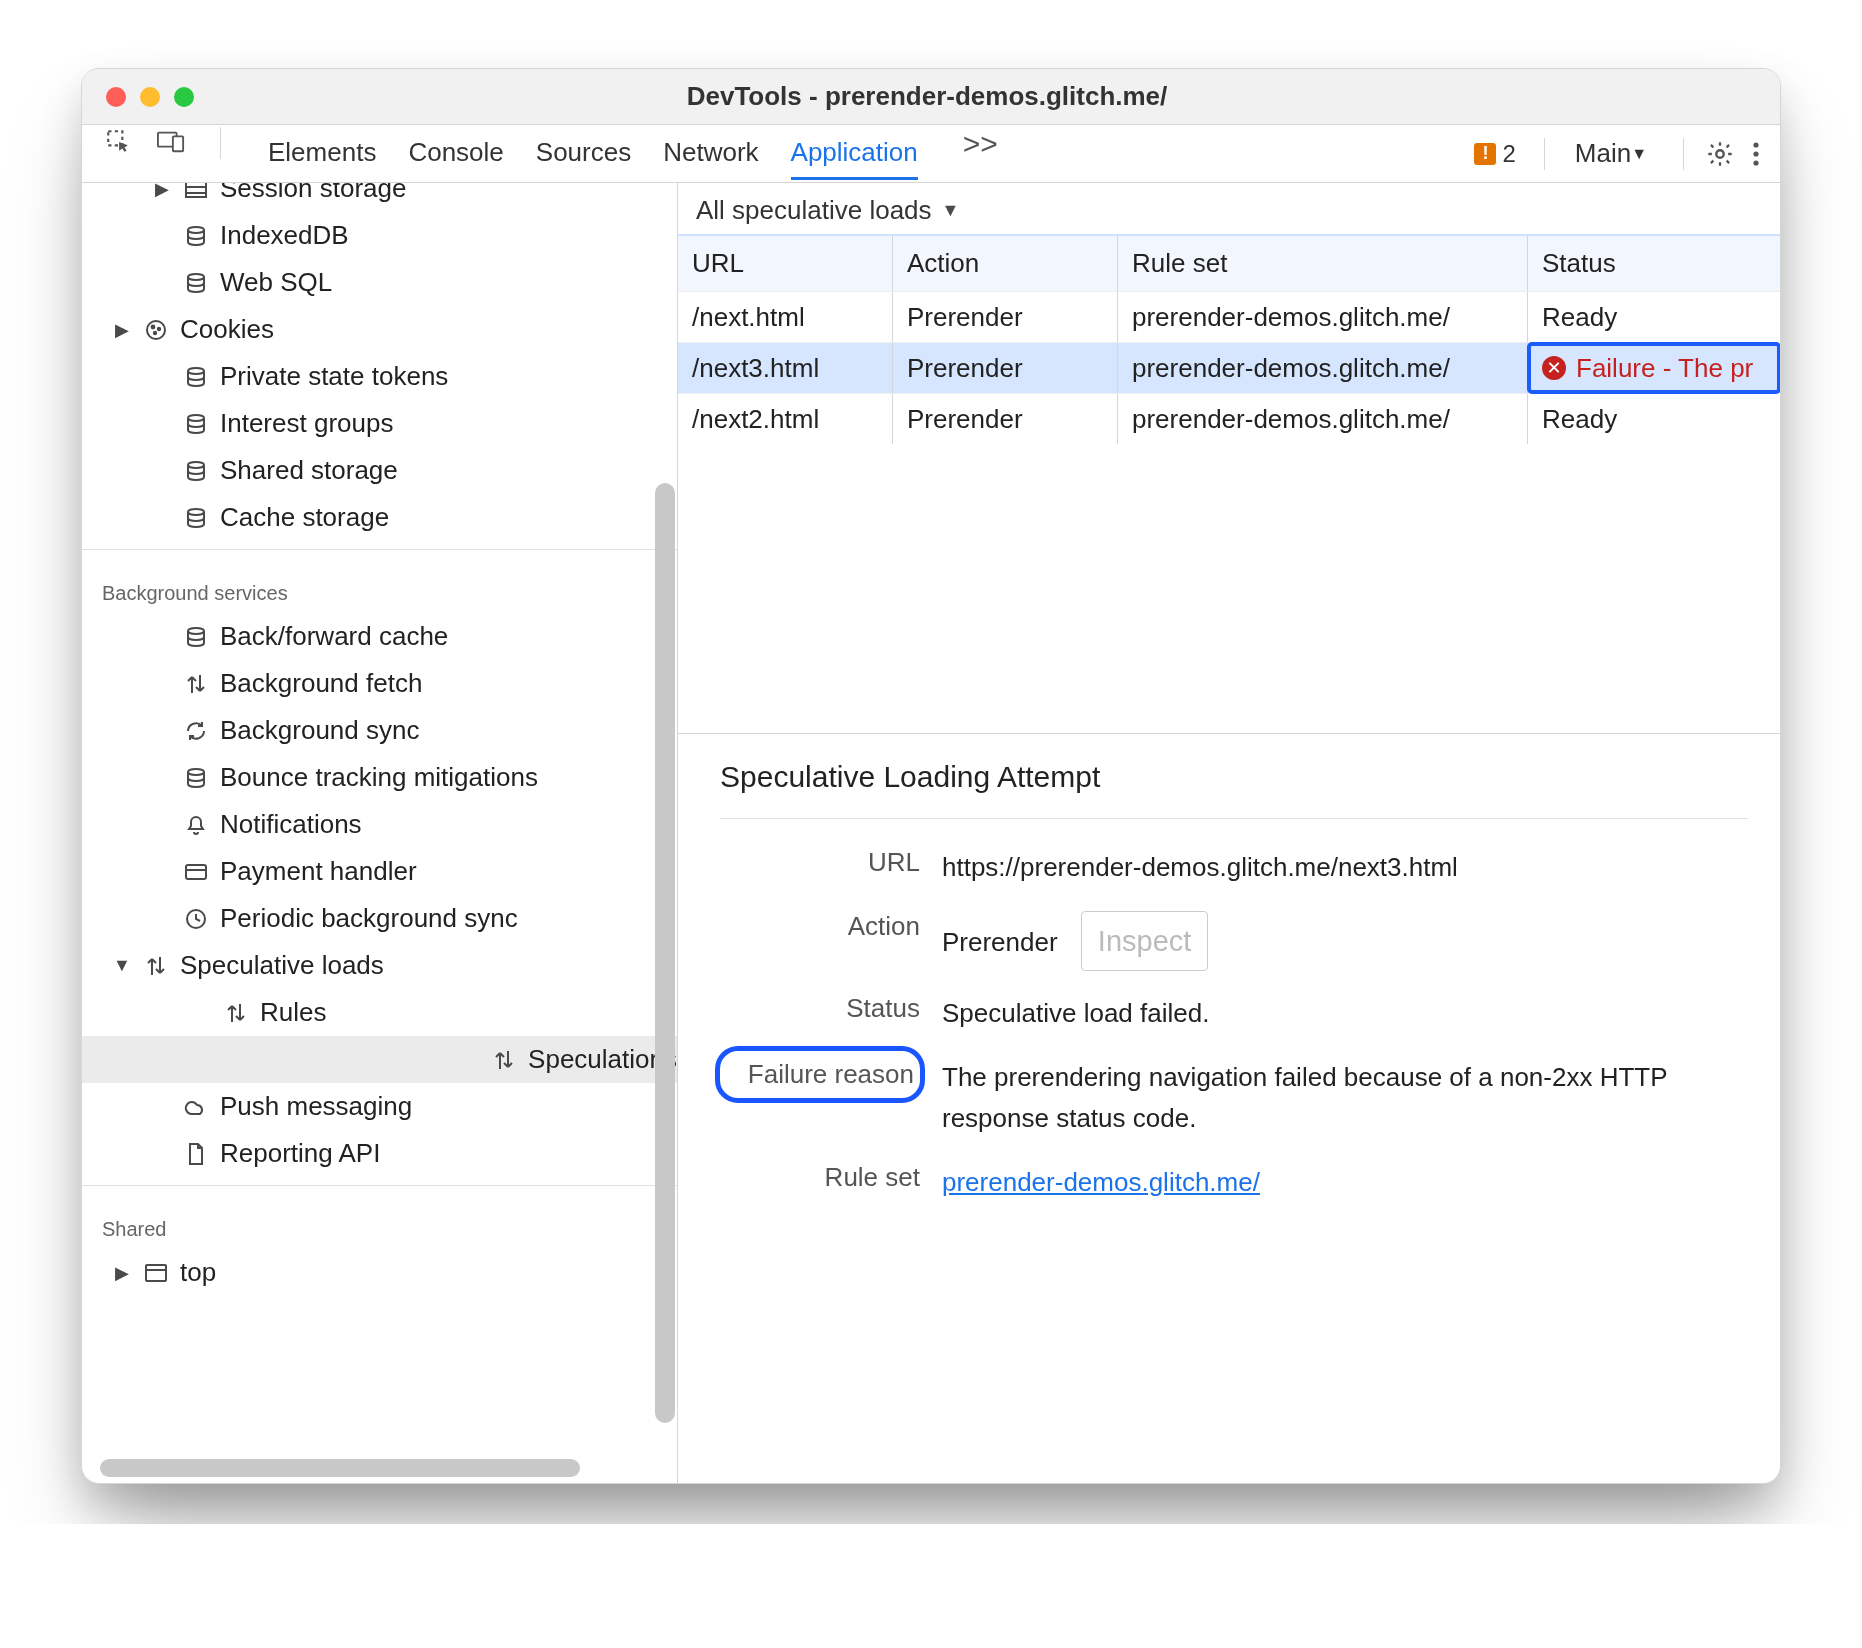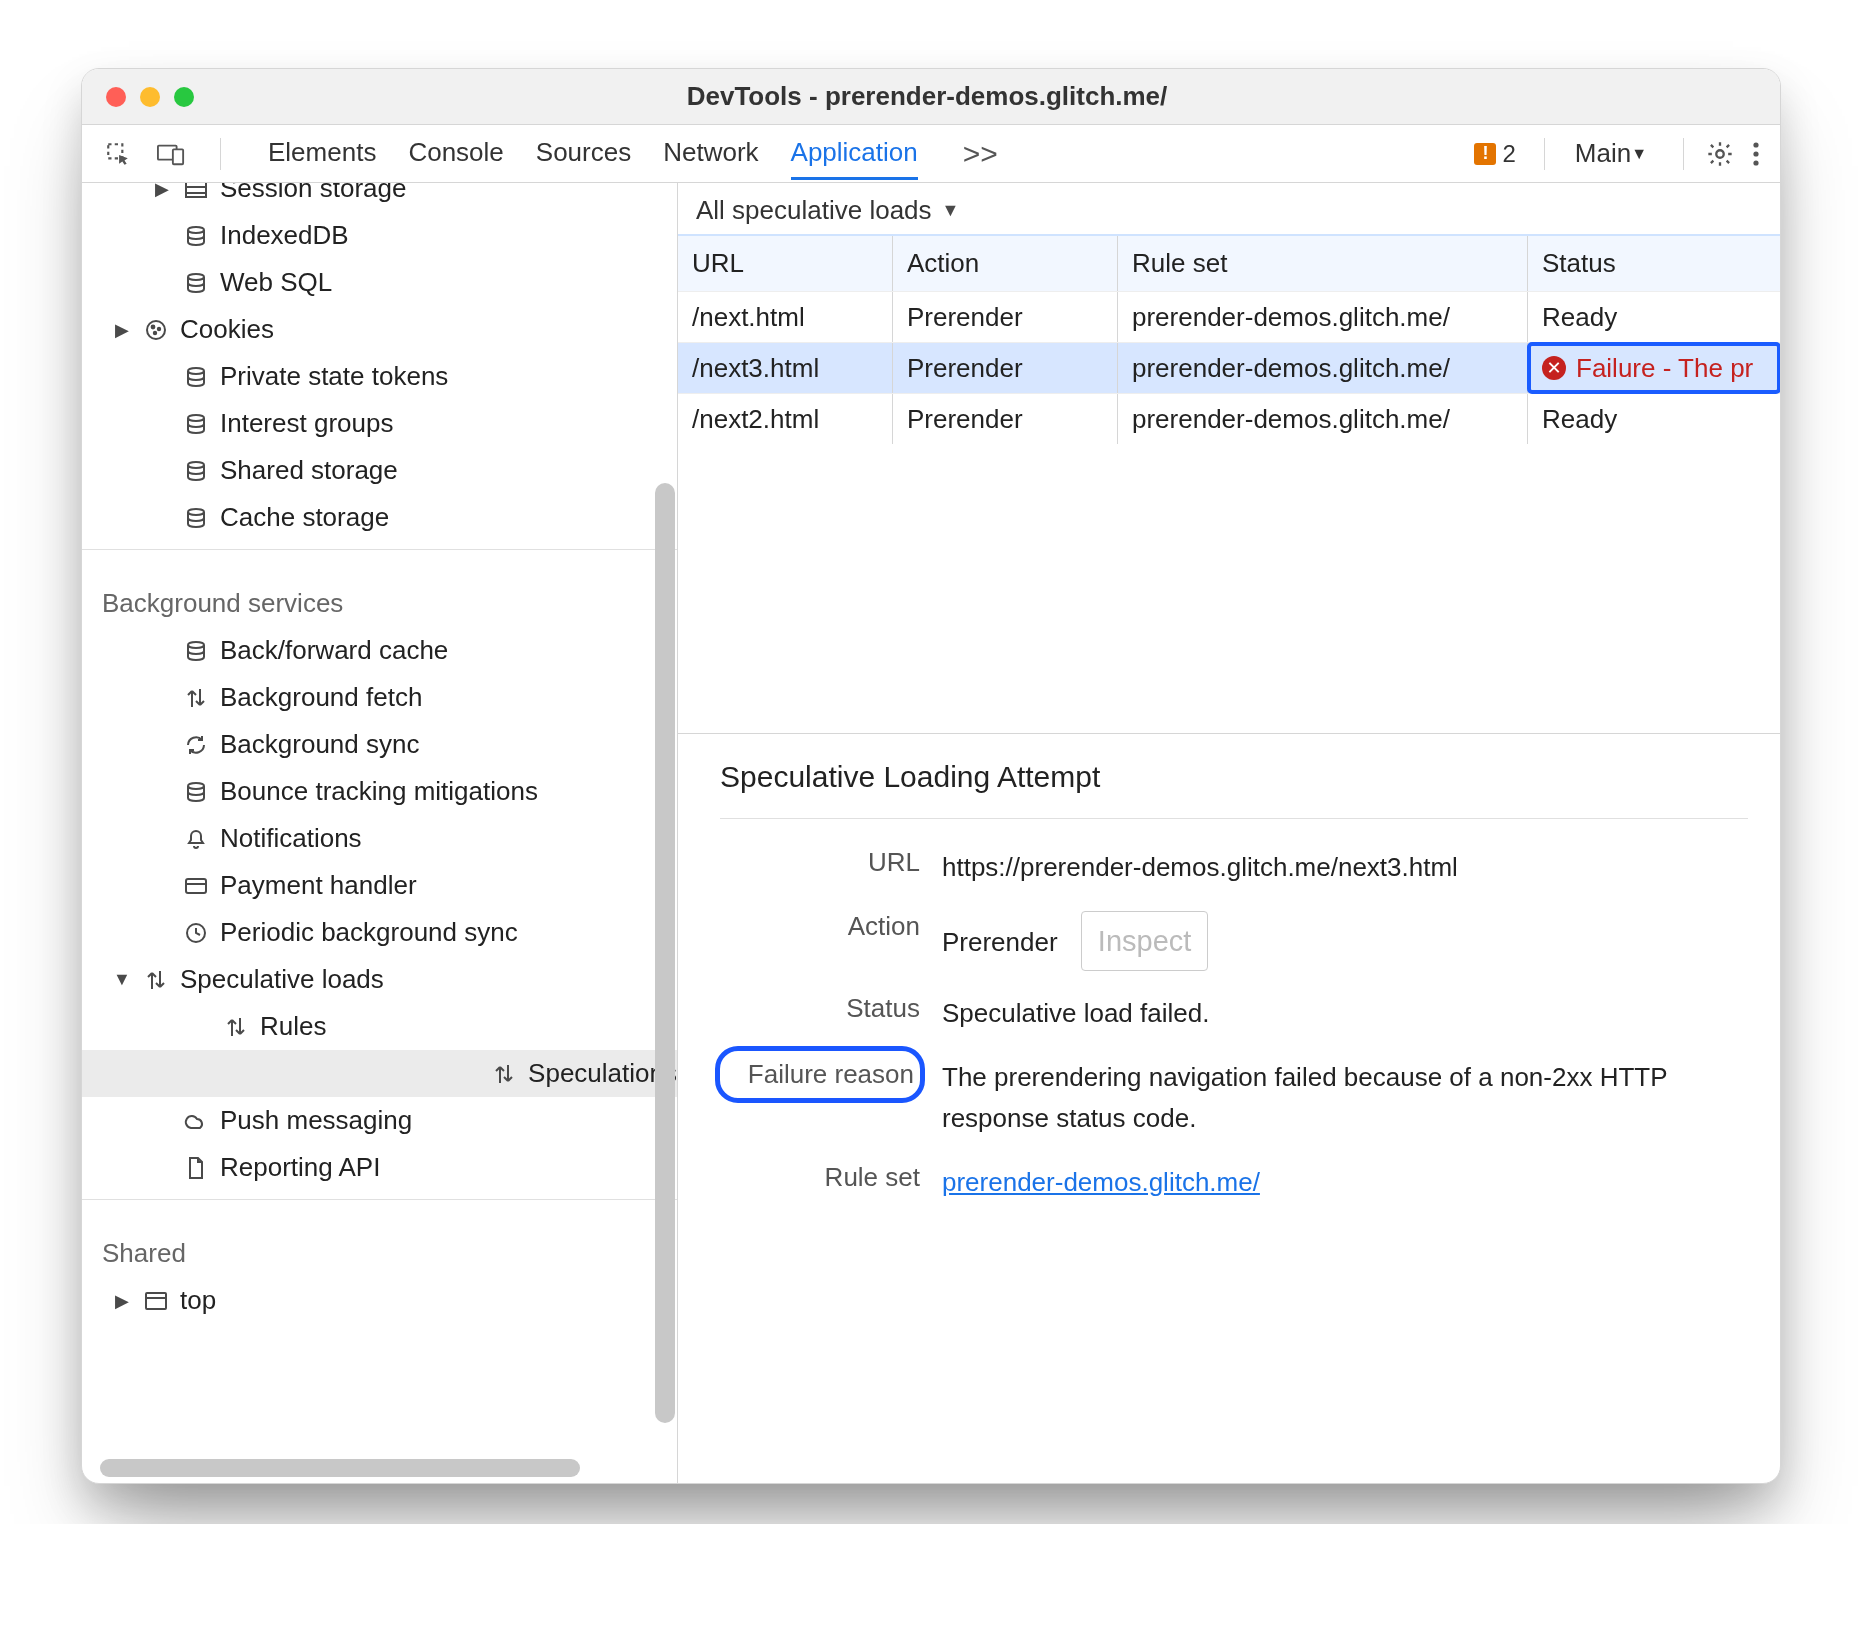--- a/index.html
+++ b/index.html
@@ -35,21 +35,21 @@
 
   
   .toolbar {
     height:58px;
     border-bottom:1px solid #d6d6d6;
     display:flex;
     align-items:center;
     font-size:26px;
     color:#333;
   }
-  .tb-left { display:flex; align-items:center; gap:25px; padding-left:22px; }
+  .tb-left { display:flex; gap:25px; padding-left:22px; }
   .tb-ico { width:28px; height:28px; display:flex; align-items:center; justify-content:center; color:#555;}
   .tb-sep { width:1px; height:32px; background:#d6d6d6; margin:0 4px 0 10px;}
   .tabs { display:flex; gap:32px; margin-left:18px; }
   .tab { color:#333; padding:10px 0 9px 0; cursor:pointer; border-bottom:3px solid transparent; }
   .tab.active { color:#1a73e8; border-bottom-color:#1a73e8; font-weight:500;}
   .tb-overflow { margin-left:20px; color:#555; font-size:30px; }
   .tb-right { margin-left:auto; display:flex; align-items:center; gap:18px; padding-right:20px; }
   .issue-badge { display:flex; gap:6px; align-items:center; font-size:24px; color:#333;}
   .issue-badge .sq{ width:22px; height:22px; background:#e37400; color:white; font-size:18px; font-weight:700; display:flex; align-items:center; justify-content:center; border-radius:3px;}
   .target-sel { display:flex; align-items:center; padding:0 8px; font-size:26px;}
@@ -67,21 +67,21 @@
   .side-content { position:relative; height:100%; overflow:hidden; padding-top:2px;}
   .tree-row {
     display:flex; align-items:center; gap:10px;
     padding:2px 0 2px 0; height:47px;
     white-space:nowrap;
   }
   .tree-row .arrow { width:20px; text-align:center; color:#4a4a4a; font-size:18px;}
   .tree-row .ico { width:28px; height:28px; display:flex; align-items:center; justify-content:center; color:#4a4a4a; flex:0 0 28px;}
   .tree-row.selected { background:#ebebeb;justify-content:flex-end; }
   .indent0{ padding-left:30px;} .indent1{ padding-left:70px;} .indent2{ padding-left:110px;}
-  .section-head { font-weight:400; color:#666; padding:8px 0 8px 20px; font-size:26px; margin-top:30px;}
+  .section-head { font-weight:400; color:#666; padding:8px 0 8px 20px; font-size:20px; margin-top:24px;}
   .side-divider{ height:1px; background:#e0e0e0; margin:8px 0;}
   .side-scroll-track { position:absolute; right:2px; top:0; bottom:0; width:20px; }
   .side-scroll-thumb { position:absolute; top:300px; width:20px; height:940px; background:#c8c8c8; border-radius:10px;}
   .bottom-hscroll { position:absolute; left:18px; bottom:6px; height:18px; width:480px; background:#c8c8c8; border-radius:9px;}
 
   
   .main { flex:1; display:flex; flex-direction:column; overflow:hidden; }
   .filterbar { padding:12px 18px 8px 18px; font-size:26px; display:flex; align-items:center; gap:10px; color:#333;}
   .filterbar .dd { font-size:18px; color:#4a4a4a;}
 

